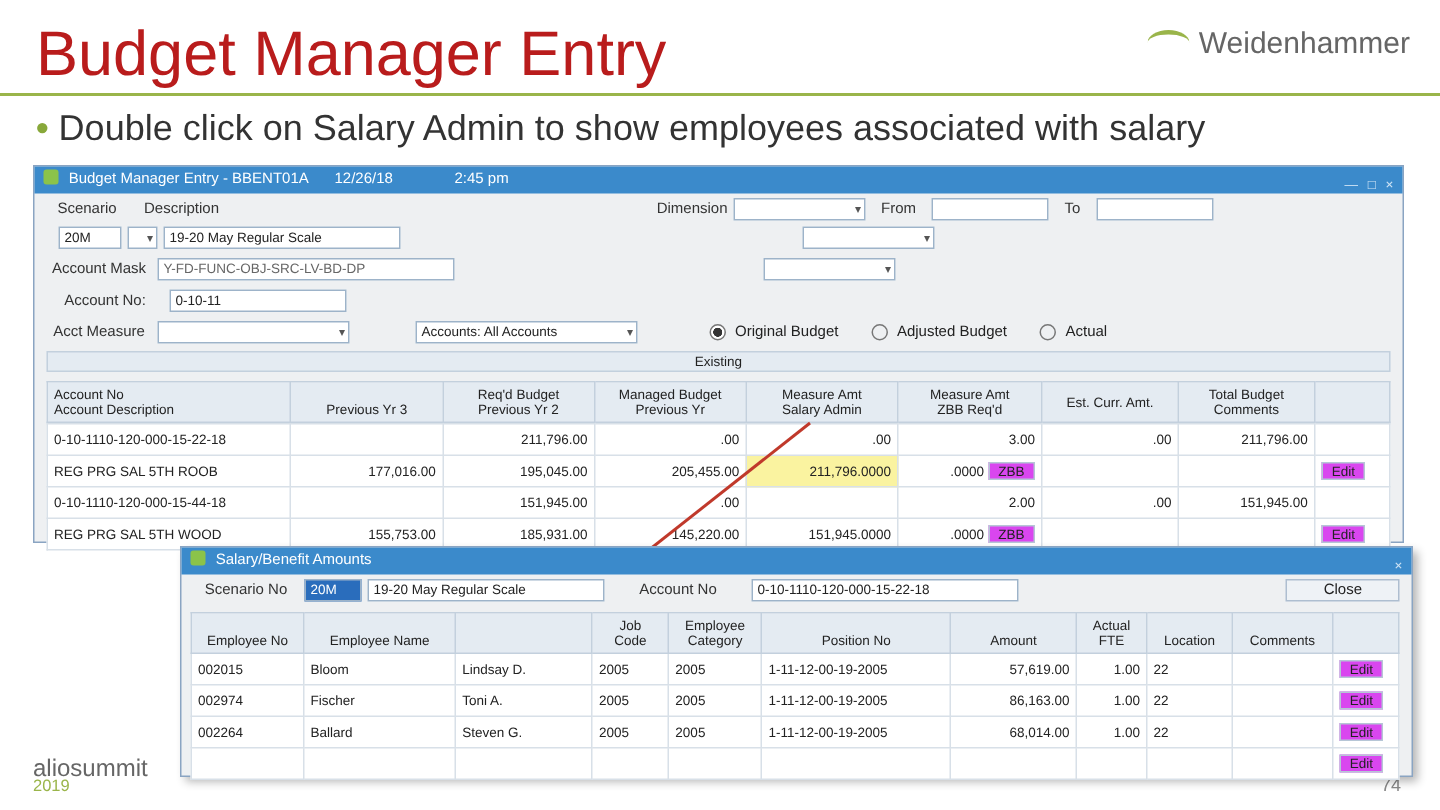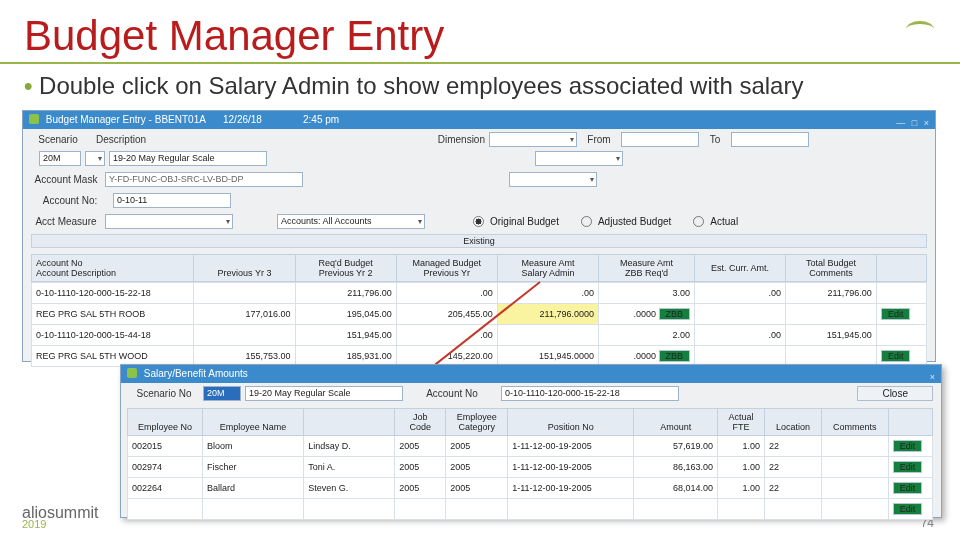--- a/index.html
+++ b/index.html
@@ -25,21 +25,21 @@
 .field-row{display:flex;align-items:center;padding:3px 8px;gap:4px}
 .lbl{color:#333;font-size:10px;text-align:center}
 .inp{background:#fff;border:1px solid #9db3c9;height:13px;display:inline-block;font-size:9px;padding:0 3px;line-height:13px}
 .dd{position:relative}
 .dd::after{content:"▾";position:absolute;right:2px;top:0;font-size:8px;color:#555}
 .grid{border-collapse:collapse;margin:6px 8px 0 8px;width:896px;background:#fff}
 .grid th{background:#e4ebf2;border:1px solid #c3d0dd;font-size:9px;font-weight:normal;color:#222;padding:2px 4px;height:22px}
 .grid td{border:1px solid #d8e0e8;font-size:9px;padding:3px 4px;height:14px}
 .hdrtop{background:#e4ebf2;border:1px solid #c3d0dd;font-size:9px;text-align:center;padding:1px}
 .hl{background:#faf3a0}
-.editbtn{background:#15803d;border:1px solid #b6c6d6;font-size:9px;padding:0 6px}
+.editbtn{background:#d946ef;border:1px solid #b6c6d6;font-size:9px;padding:0 6px}
 .radio{display:inline-block;width:9px;height:9px;border:1px solid #777;border-radius:50%;vertical-align:-1px;margin-right:2px}
 .radio.on{background:radial-gradient(circle,#333 0,#333 45%,#fff 50%)}
 
 .win2{left:120px;top:364px;width:820px;height:152px;box-shadow:3px 3px 6px rgba(0,0,0,.3)}
 .grid2{border-collapse:collapse;margin:4px 6px 0 6px;width:806px;background:#fff}
 .grid2 th{background:#e4ebf2;border:1px solid #c3d0dd;font-size:9px;font-weight:normal;color:#222;padding:2px 4px;height:22px}
 .grid2 td{border:1px solid #d8e0e8;font-size:9px;padding:3px 4px;height:14px}
 .closebtn{background:#eef2f6;border:1px solid #aebed0;font-size:10px;padding:1px 24px}
 
 .arrow{position:absolute;pointer-events:none}
@@ -47,21 +47,21 @@
 </head>
 <body>
 
 <div class="slide-title">Budget Manager Entry</div>
 <div class="slide-rule"></div>
 <div class="bullet-row">
   <span class="bullet-dot">•</span>
   <span>Double click on Salary Admin to show employees associated with salary</span>
 </div>
 <div class="brand">
-  <span class="swoosh"></span>
+  <span class="swoosh"></span><span>Weidenhammer</span>
 </div>
 <div class="footer-logo">
   <span>aliosummit</span>
   <span class="mt">2019</span>
 </div>
 <div class="pgnum">74</div>
 
 <div class="win win1">
   <div class="titlebar">
     <span class="icon"></span>

